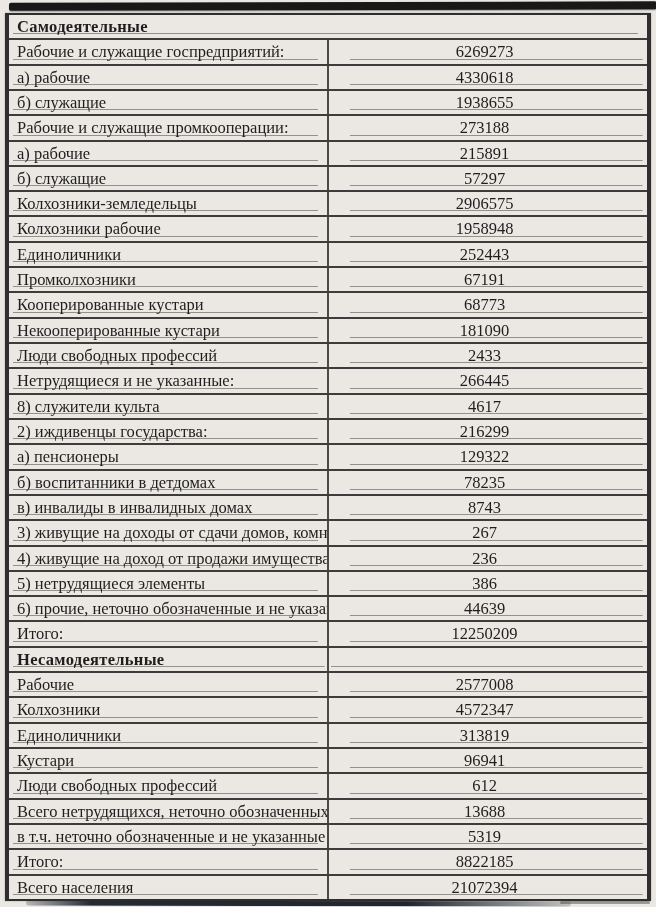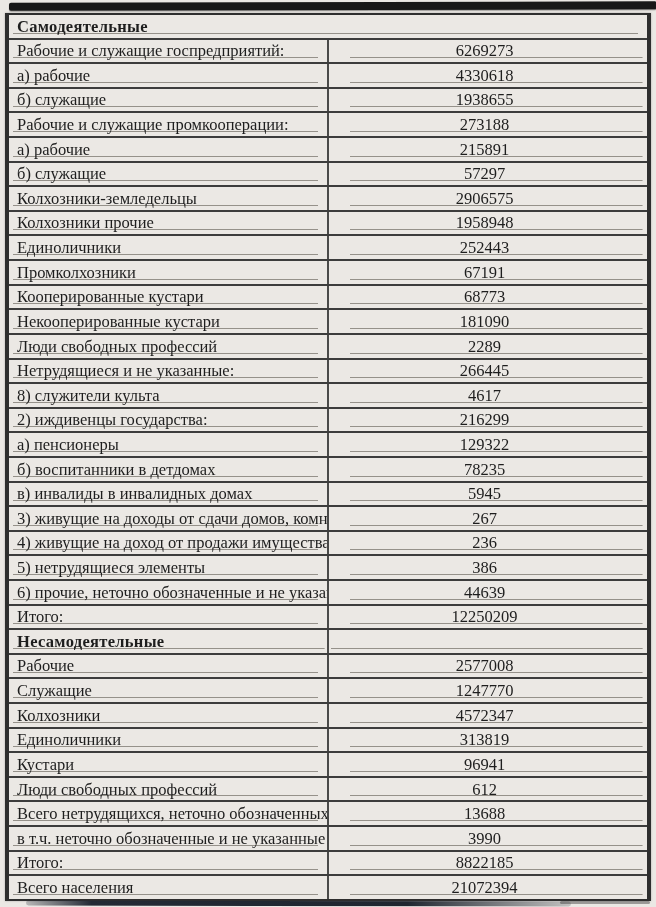--- a/index.html
+++ b/index.html
@@ -118,42 +118,42 @@
           </tr>
           <tr>
             <td class="lbl">б) служащие</td>
             <td class="val">57297</td>
           </tr>
           <tr>
             <td class="lbl">Колхозники-земледельцы</td>
             <td class="val">2906575</td>
           </tr>
           <tr>
-            <td class="lbl">Колхозники прочие</td>
+            <td class="lbl">Колхозники рабочие</td>
             <td class="val">1958948</td>
           </tr>
           <tr>
             <td class="lbl">Единоличники</td>
             <td class="val">252443</td>
           </tr>
           <tr>
             <td class="lbl">Промколхозники</td>
             <td class="val">67191</td>
           </tr>
           <tr>
             <td class="lbl">Кооперированные кустари</td>
             <td class="val">68773</td>
           </tr>
           <tr>
             <td class="lbl">Некооперированные кустари</td>
             <td class="val">181090</td>
           </tr>
           <tr>
             <td class="lbl">Люди свободных профессий</td>
-            <td class="val">2289</td>
+            <td class="val">2433</td>
           </tr>
           <tr>
             <td class="lbl">Нетрудящиеся и не указанные:</td>
             <td class="val">266445</td>
           </tr>
           <tr>
             <td class="lbl">8) служители культа</td>
             <td class="val">4617</td>
           </tr>
           <tr>
@@ -163,21 +163,21 @@
           <tr>
             <td class="lbl">а) пенсионеры</td>
             <td class="val">129322</td>
           </tr>
           <tr>
             <td class="lbl">б) воспитанники в детдомах</td>
             <td class="val">78235</td>
           </tr>
           <tr>
             <td class="lbl">в) инвалиды в инвалидных домах</td>
-            <td class="val">5945</td>
+            <td class="val">8743</td>
           </tr>
           <tr>
             <td class="lbl">3) живущие на доходы от сдачи домов, комнат и других помещений</td>
             <td class="val">267</td>
           </tr>
           <tr>
             <td class="lbl">4) живущие на доход от продажи имущества</td>
             <td class="val">236</td>
           </tr>
           <tr>
@@ -194,24 +194,20 @@
           </tr>
           <tr class="section">
             <td class="lbl">Несамодеятельные</td>
             <td class="val"></td>
           </tr>
           <tr>
             <td class="lbl">Рабочие</td>
             <td class="val">2577008</td>
           </tr>
           <tr>
-            <td class="lbl">Служащие</td>
-            <td class="val">1247770</td>
-          </tr>
-          <tr>
             <td class="lbl">Колхозники</td>
             <td class="val">4572347</td>
           </tr>
           <tr>
             <td class="lbl">Единоличники</td>
             <td class="val">313819</td>
           </tr>
           <tr>
             <td class="lbl">Кустари</td>
             <td class="val">96941</td>
@@ -219,21 +215,21 @@
           <tr>
             <td class="lbl">Люди свободных профессий</td>
             <td class="val">612</td>
           </tr>
           <tr>
             <td class="lbl">Всего нетрудящихся, неточно обозначенных и не указанных</td>
             <td class="val">13688</td>
           </tr>
           <tr>
             <td class="lbl">в т.ч. неточно обозначенные и не указанные</td>
-            <td class="val">3990</td>
+            <td class="val">5319</td>
           </tr>
           <tr>
             <td class="lbl">Итого:</td>
             <td class="val">8822185</td>
           </tr>
           <tr>
             <td class="lbl">Всего населения</td>
             <td class="val">21072394</td>
           </tr>
         </tbody>

